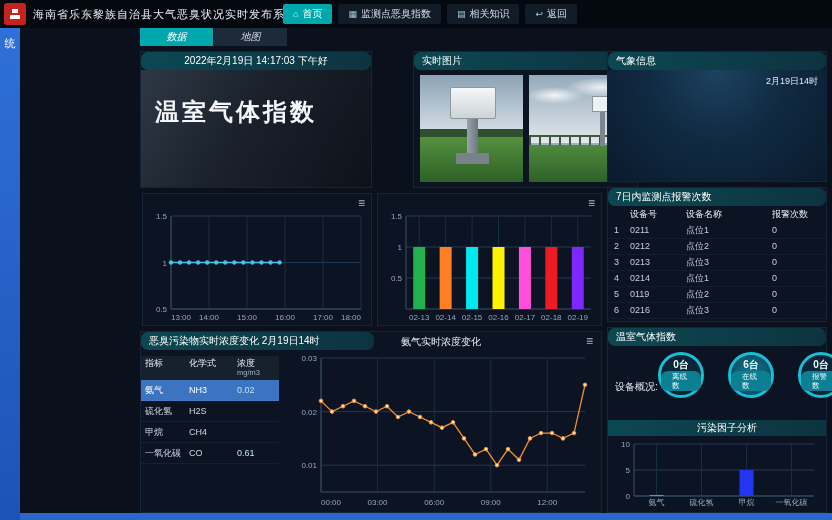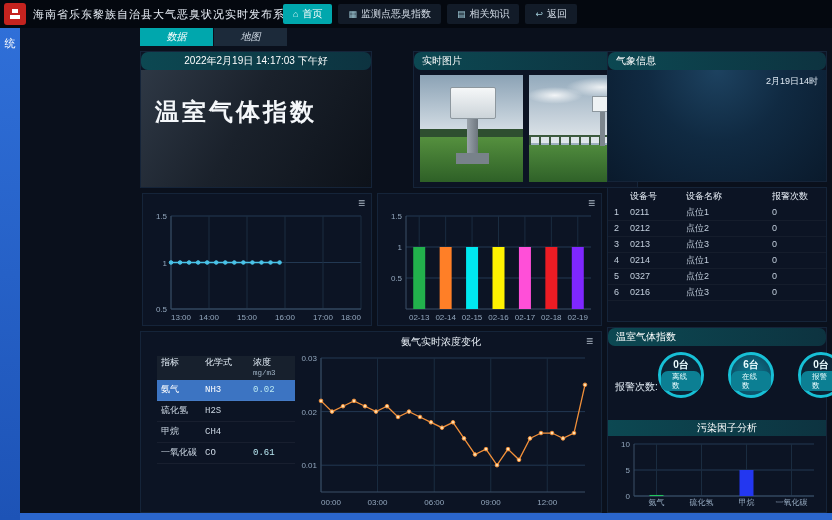--- a/index.html
+++ b/index.html
@@ -77,21 +77,21 @@
 
   #p-alarms{left:607px;top:187px;width:220px;height:135px;}
   .alarm-head,.alarm-row{display:grid;grid-template-columns:16px 56px 86px 1fr;
         padding:0 6px;font-size:9px;}
   .alarm-head{color:#eaf1f9;line-height:17px;}
   .alarm-row{color:#c3cfdd;line-height:15px;border-bottom:1px solid rgba(255,255,255,0.04);}
   .alarm-row span{overflow:hidden;white-space:nowrap;}
 
   #p-odor{left:140px;top:331px;width:462px;height:182px;}
   #p-odor .phead{width:233px;box-sizing:border-box;}
-  .odor-table{position:absolute;left:16px;top:24px;width:138px;font-family:Liberation Mono, monospace;}
+  .odor-table{position:absolute;left:0;top:24px;width:138px;}
   .odor-head{display:grid;grid-template-columns:44px 48px 1fr;font-size:9px;color:#e2ecf6;
              background:#17202d;padding:2px 4px;line-height:10px;}
   .odor-head .unit{display:block;font-size:7.5px;color:#9fb2c5;}
   .odor-row{display:grid;grid-template-columns:44px 48px 1fr;font-size:9px;color:#ccd7e3;
             line-height:20px;padding:0 4px;border-bottom:1px solid rgba(255,255,255,0.05);}
   .odor-row.hl{background:#3c74c2;color:#fff;}
   .odor-row .val{color:#b9e8f2;}
   .odor-chart-title{position:absolute;left:150px;top:3px;width:300px;text-align:center;
                     font-size:10px;color:#e8eff6;}
   #p-odor .chart-menu{position:absolute;top:2px;right:8px;font-size:12px;color:#aeb9c6;z-index:2;}
@@ -257,20 +257,21 @@
           <rect x="59.64285714285714" y="39" width="12" height="62" fill="#ff7f27"></rect>
           <rect x="86.07142857142857" y="39" width="12" height="62" fill="#00e8f0"></rect>
           <rect x="112.5" y="39" width="12" height="62" fill="#fff200"></rect>
           <rect x="138.92857142857142" y="39" width="12" height="62" fill="#ff4fd8"></rect>
           <rect x="165.35714285714286" y="39" width="12" height="62" fill="#ed1c24"></rect>
           <rect x="191.78571428571428" y="39" width="12" height="62" fill="#7f27ff"></rect>
         </svg></div>
   </section>
 
   <section class="panel" id="p-alarms">
+    <div class="phead">7日内监测点报警次数</div>
     <div class="alarm-head">
       <span></span>
       <span>设备号</span>
       <span>设备名称</span>
       <span>报警次数</span>
     </div>
     <div>
         <div class="alarm-row">
           <span>1</span>
           <span>0211</span>
@@ -290,34 +291,35 @@
           <span>0</span>
         </div>
         <div class="alarm-row">
           <span>4</span>
           <span>0214</span>
           <span>点位1</span>
           <span>0</span>
         </div>
         <div class="alarm-row">
           <span>5</span>
-          <span>0327</span>
+          <span>0119</span>
           <span>点位2</span>
           <span>0</span>
         </div>
         <div class="alarm-row">
           <span>6</span>
           <span>0216</span>
           <span>点位3</span>
           <span>0</span>
         </div>
       </div>
   </section>
 
   <section class="panel" id="p-odor">
+    <div class="phead">恶臭污染物实时浓度变化  2月19日14时</div>
     <div class="odor-chart-title">氨气实时浓度变化</div>
     <span class="chart-menu">≡</span>
     <div class="odor-table">
       <div class="odor-head">
         <span>指标</span>
         <span>化学式</span>
         <span>
           <span>浓度</span>
           <span class="unit">mg/m3</span>
         </span>
@@ -388,21 +390,21 @@
           <circle cx="250" cy="83.03999999999999" r="1.8" fill="#ffe0b0" stroke="#f2903a" stroke-width="1"></circle>
           <circle cx="261" cy="83.03999999999999" r="1.8" fill="#ffe0b0" stroke="#f2903a" stroke-width="1"></circle>
           <circle cx="272" cy="88.4" r="1.8" fill="#ffe0b0" stroke="#f2903a" stroke-width="1"></circle>
           <circle cx="283" cy="83.03999999999999" r="1.8" fill="#ffe0b0" stroke="#f2903a" stroke-width="1"></circle>
           <circle cx="294" cy="34.8" r="1.8" fill="#ffe0b0" stroke="#f2903a" stroke-width="1"></circle>
         </svg></div>
   </section>
 
   <section class="panel" id="p-devices">
     <div class="phead">温室气体指数</div>
-    <div class="overview-label">报警次数:</div>
+    <div class="overview-label">设备概况:</div>
     <div class="stat-row">
       <div class="stat-circle">
         <span class="stat-value">0台</span>
         <span class="stat-badge">离线数</span>
       </div>
       <div class="stat-circle filled">
         <span class="stat-value">6台</span>
         <span class="stat-badge">在线数</span>
       </div>
       <div class="stat-circle">

